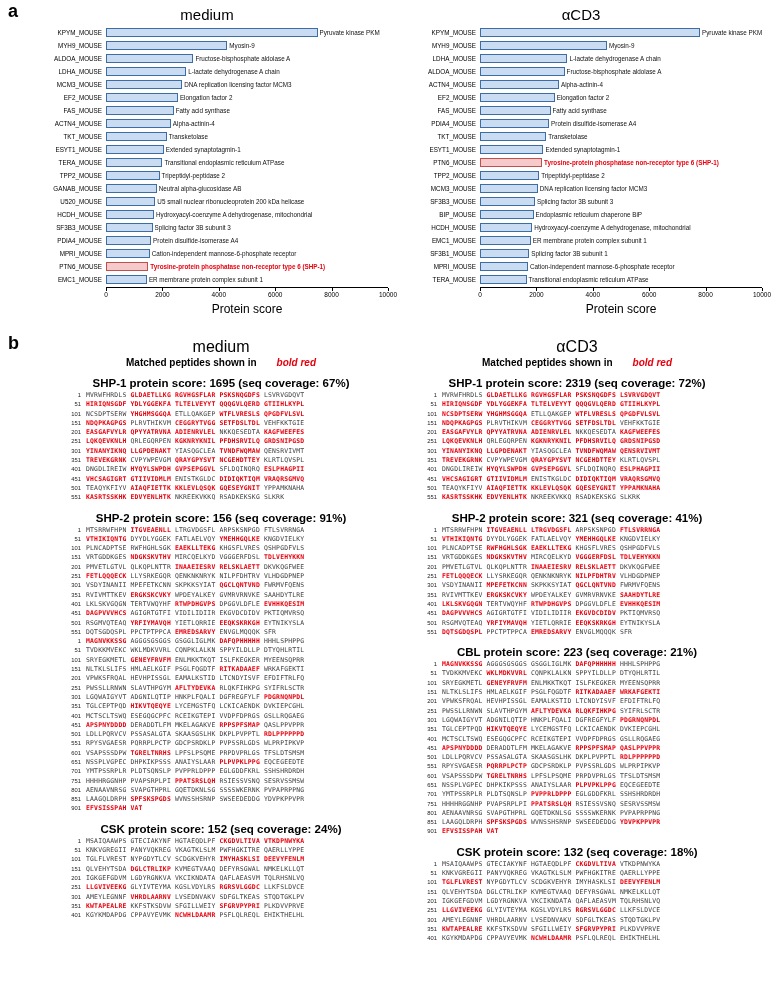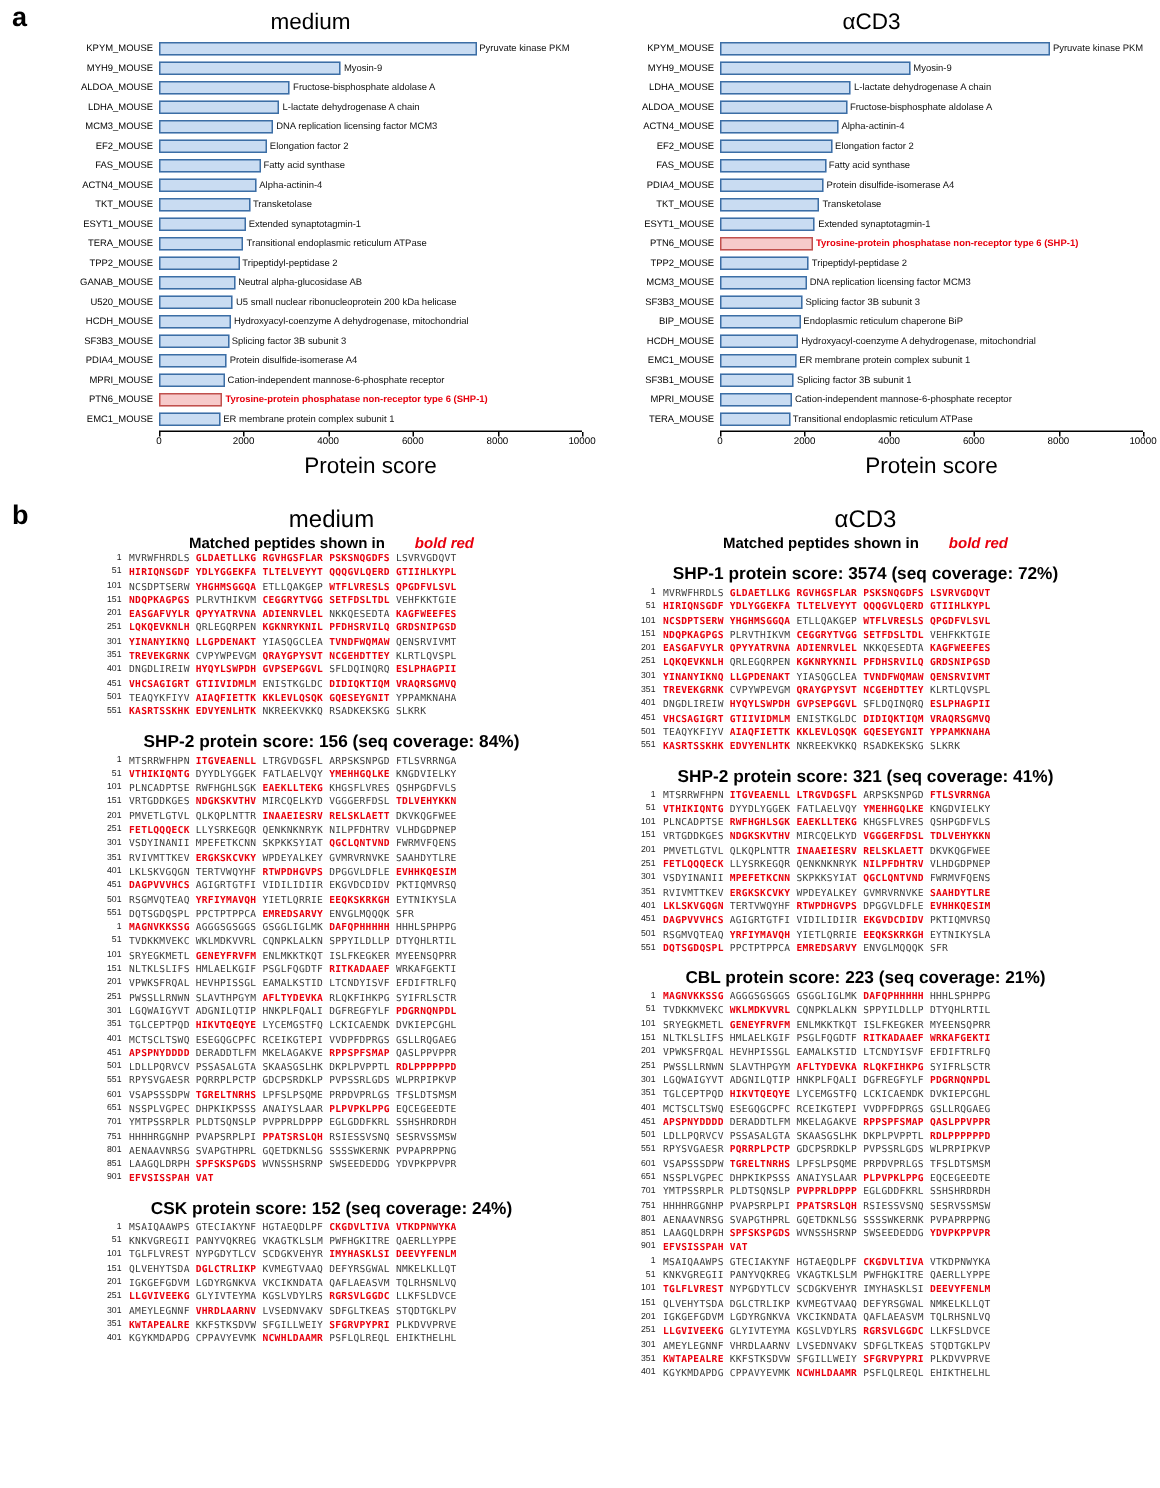--- a/index.html
+++ b/index.html
@@ -18,21 +18,21 @@
   .crow{display:flex;align-items:center;height:13px;}
   .ylab{width:76px;font-size:6.3px;text-align:right;padding-right:4px;flex:none;white-space:nowrap;}
   .plot{flex:1;display:flex;align-items:center;height:10px;min-width:0;}
   .bar{height:9px;background:#c9dcf2;border:1px solid #3c6ea5;box-sizing:border-box;flex:none;}
   .bar.hl{background:#f6caca;border-color:#c0504d;}
   .desc{font-size:6.3px;margin-left:2px;white-space:nowrap;color:#111;}
   .desc.hl-desc{color:#e8000d;font-weight:bold;}
   .axis{position:relative;margin-left:80px;border-top:1px solid #000;height:12px;margin-top:1px;}
   .tick{position:absolute;top:0;width:1px;height:3px;background:#000;}
   .ticklab{position:absolute;top:3px;left:0;transform:translateX(-50%);font-size:6.5px;white-space:nowrap;}
-  .xlabel{margin-left:80px;text-align:center;font-size:15px;margin-top:2px;}
+  .xlabel{margin-left:80px;text-align:center;font-size:12px;margin-top:2px;}
 
   
   .panel-b{position:absolute;left:52px;top:338px;display:flex;gap:18px;}
   .seqcol{width:338px;}
   .coltitle{font-size:16px;text-align:center;line-height:18px;}
   .colsub{font-size:10px;font-weight:bold;text-align:center;margin-top:1px;}
   .boldred{color:#e8000d;font-style:italic;font-weight:bold;margin-left:20px;}
   .prothead{font-size:11.5px;font-weight:bold;text-align:center;margin-top:9px;margin-bottom:2px;white-space:nowrap;}
   .seqblock{margin-left:14px;}
   .seqline{display:flex;font-family:"DejaVu Sans Mono", monospace;font-size:6.4px;line-height:9.3px;height:9.3px;white-space:nowrap;}
@@ -377,20 +377,21 @@
       </div>
       <div class="xlabel">Protein score</div>
     </div>
   </div>
 
 <div class="panel-letter" id="letter-b">b</div>
 <div class="panel-b">
     <div class="seqcol">
       <div class="coltitle">medium</div>
       <div class="colsub"><span>Matched peptides shown in</span><span class="boldred">bold red</span></div>
+      <div class="prothead">SHP-1 protein score: 1695 (seq coverage: 67%)</div>
       <div class="seqblock">
         <div class="seqline">
           <span class="seqnum">1</span>
           <span class="grp">MVRWFHRDLS</span>
           <span class="grp matched">GLDAETLLKG</span>
           <span class="grp matched">RGVHGSFLAR</span>
           <span class="grp matched">PSKSNQGDFS</span>
           <span class="grp">LSVRVGDQVT</span>
         </div>
         <div class="seqline">
@@ -475,21 +476,21 @@
         </div>
         <div class="seqline">
           <span class="seqnum">551</span>
           <span class="grp matched">KASRTSSKHK</span>
           <span class="grp matched">EDVYENLHTK</span>
           <span class="grp">NKREEKVKKQ</span>
           <span class="grp">RSADKEKSKG</span>
           <span class="grp">SLKRK</span>
         </div>
       </div>
-      <div class="prothead">SHP-2 protein score: 156 (seq coverage: 84%)</div>
+      <div class="prothead">SHP-2 protein score: 156 (seq coverage: 91%)</div>
       <div class="seqblock">
         <div class="seqline">
           <span class="seqnum">1</span>
           <span class="grp">MTSRRWFHPN</span>
           <span class="grp matched">ITGVEAENLL</span>
           <span class="grp">LTRGVDGSFL</span>
           <span class="grp">ARPSKSNPGD</span>
           <span class="grp">FTLSVRRNGA</span>
         </div>
         <div class="seqline">
@@ -804,21 +805,21 @@
           <span class="grp">CPPAVYEVMK</span>
           <span class="grp matched">NCWHLDAAMR</span>
           <span class="grp">PSFLQLREQL</span>
           <span class="grp">EHIKTHELHL</span>
         </div>
       </div>
     </div>
     <div class="seqcol">
       <div class="coltitle">αCD3</div>
       <div class="colsub"><span>Matched peptides shown in</span><span class="boldred">bold red</span></div>
-      <div class="prothead">SHP-1 protein score: 3574 (seq coverage: 72%)</div>
+      <div class="prothead">SHP-1 protein score: 2319 (seq coverage: 72%)</div>
       <div class="seqblock">
         <div class="seqline">
           <span class="seqnum">1</span>
           <span class="grp">MVRWFHRDLS</span>
           <span class="grp matched">GLDAETLLKG</span>
           <span class="grp matched">RGVHGSFLAR</span>
           <span class="grp matched">PSKSNQGDFS</span>
           <span class="grp matched">LSVRVGDQVT</span>
         </div>
         <div class="seqline">
@@ -1154,20 +1155,21 @@
           <span class="grp">WVNSSHSRNP</span>
           <span class="grp">SWSEEDEDDG</span>
           <span class="grp matched">YDVPKPPVPR</span>
         </div>
         <div class="seqline">
           <span class="seqnum">901</span>
           <span class="grp matched">EFVSISSPAH</span>
           <span class="grp matched">VAT</span>
         </div>
       </div>
+      <div class="prothead">CSK protein score: 132 (seq coverage: 18%)</div>
       <div class="seqblock">
         <div class="seqline">
           <span class="seqnum">1</span>
           <span class="grp">MSAIQAAWPS</span>
           <span class="grp">GTECIAKYNF</span>
           <span class="grp">HGTAEQDLPF</span>
           <span class="grp matched">CKGDVLTIVA</span>
           <span class="grp">VTKDPNWYKA</span>
         </div>
         <div class="seqline">

